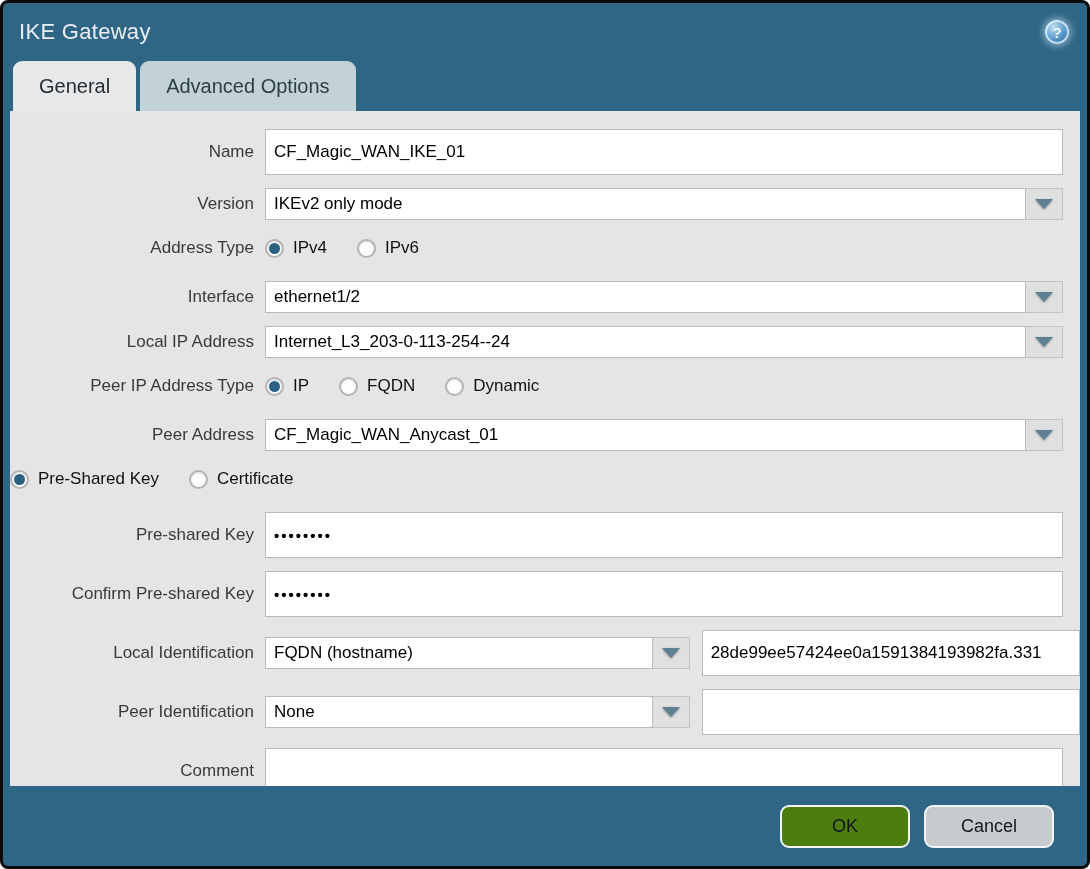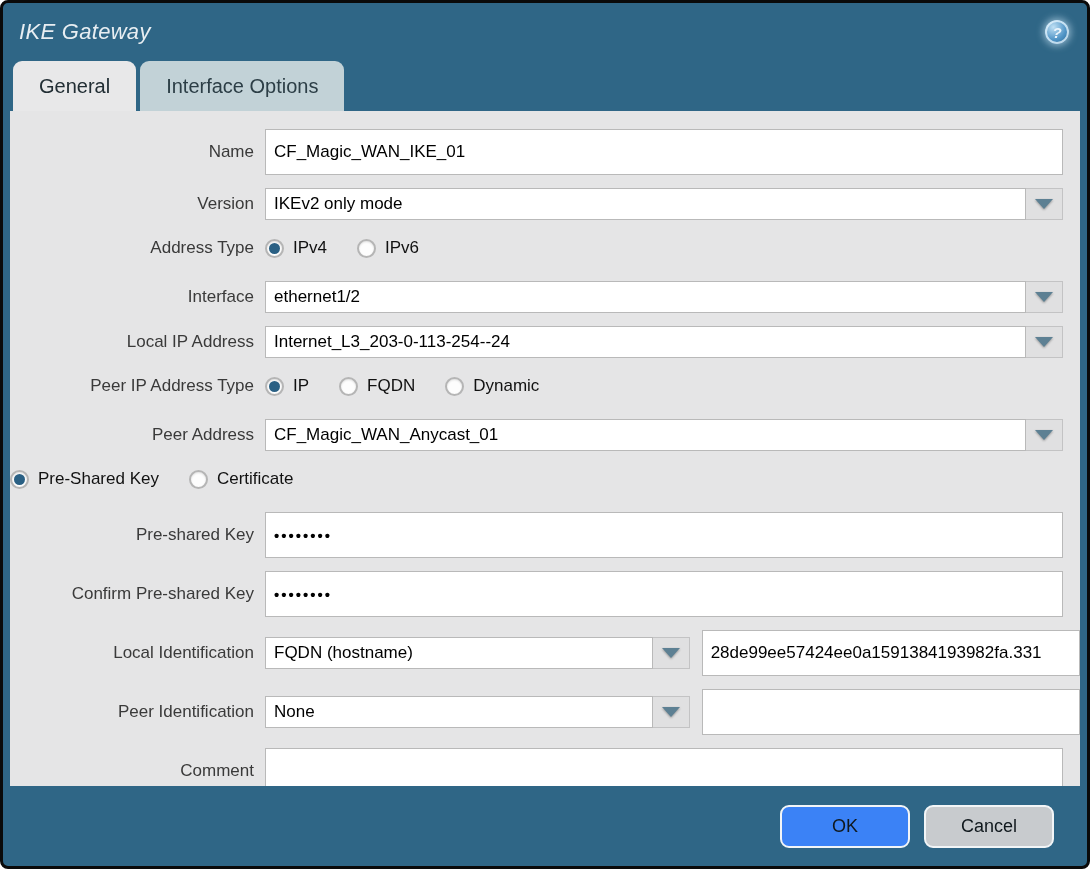--- a/index.html
+++ b/index.html
@@ -14,21 +14,20 @@
     border: 3px solid #0a0a0a;
     border-radius: 8px;
     display: flex; flex-direction: column;
     overflow: hidden;
   }
   
   .titlebar {
     height: 58px;
     display: flex; align-items: center; justify-content: space-between;
     padding: 0 18px 0 16px;
-    font-style: italic;
   }
   .titlebar .title {
     color: #e8eef2;
     font-size: 22px;
     letter-spacing: 0.3px;
   }
   .help-icon {
     width: 24px; height: 24px;
     border-radius: 50%;
     background: radial-gradient(circle at 35% 30%, #bfe0f4, #4f94c6 55%, #205e8d);
@@ -162,39 +161,39 @@
   .btn {
     width: 130px; height: 43px;
     border-radius: 9px;
     border: 2px solid #f2f5f7;
     font-family: "Liberation Sans", sans-serif;
     font-size: 18px;
     color: #10181d;
     display: flex; align-items: center; justify-content: center;
     cursor: pointer;
   }
-  .btn-ok { background: #3b82f6; }
+  .btn-ok { background: #4d7c0f; }
   .btn-cancel { background: #c8cbce; }
 </style>
 </head>
 <body>
 
 <div class="dialog">
 
   <div class="titlebar">
     <div class="title">IKE Gateway</div>
     <div class="help-icon">?</div>
   </div>
 
   <div class="tabs">
     <div class="tab active">
       <span>General</span>
     </div>
     <div class="tab">
-      <span>Interface Options</span>
+      <span>Advanced Options</span>
     </div>
   </div>
 
   <div class="panel">
 
     <div class="row">
       <div class="lbl">Name</div>
       <input class="txt-input" type="text" value="CF_Magic_WAN_IKE_01" style="">
     </div>
 

